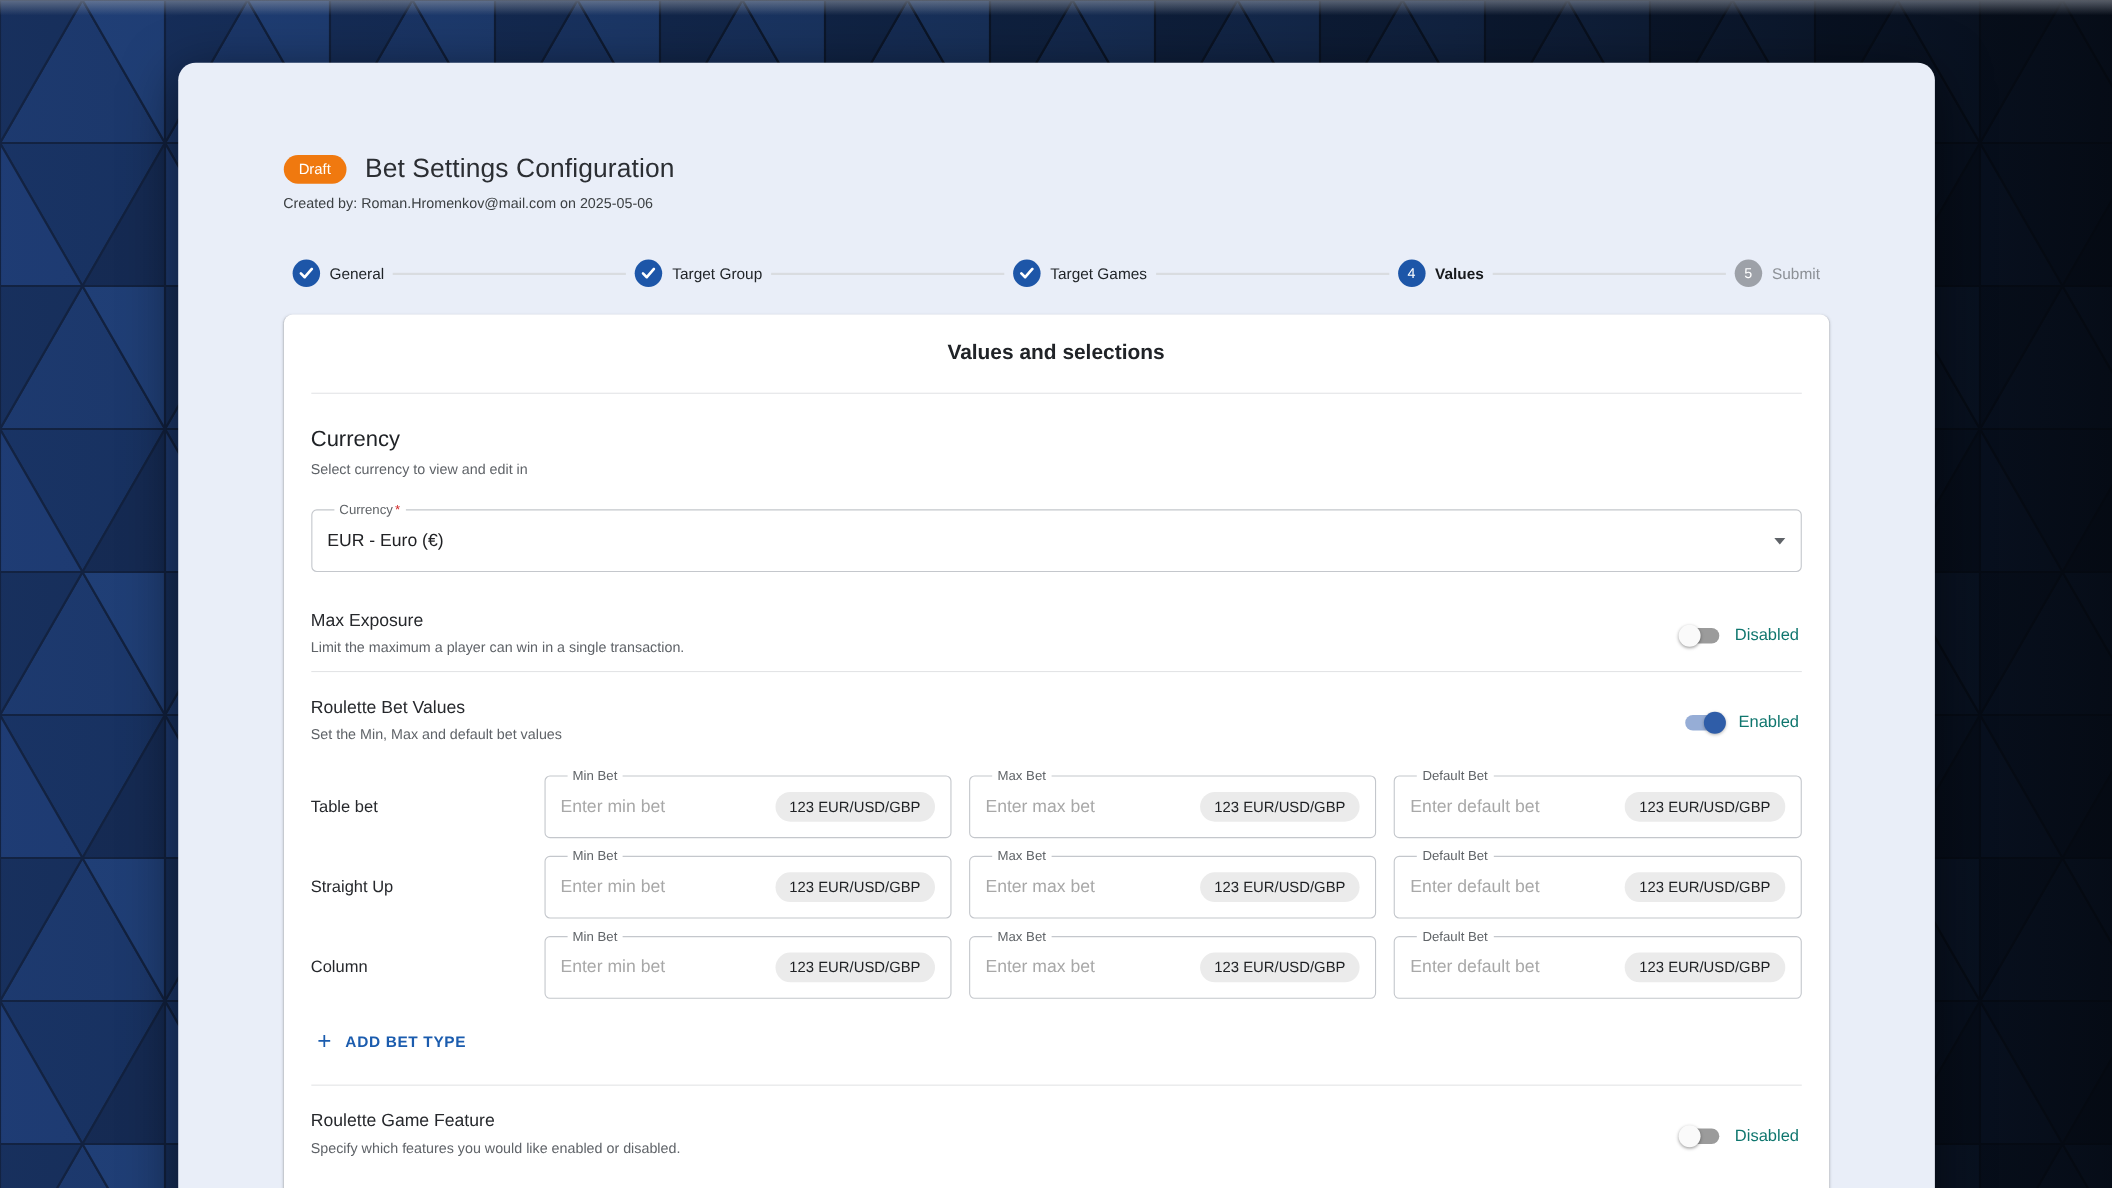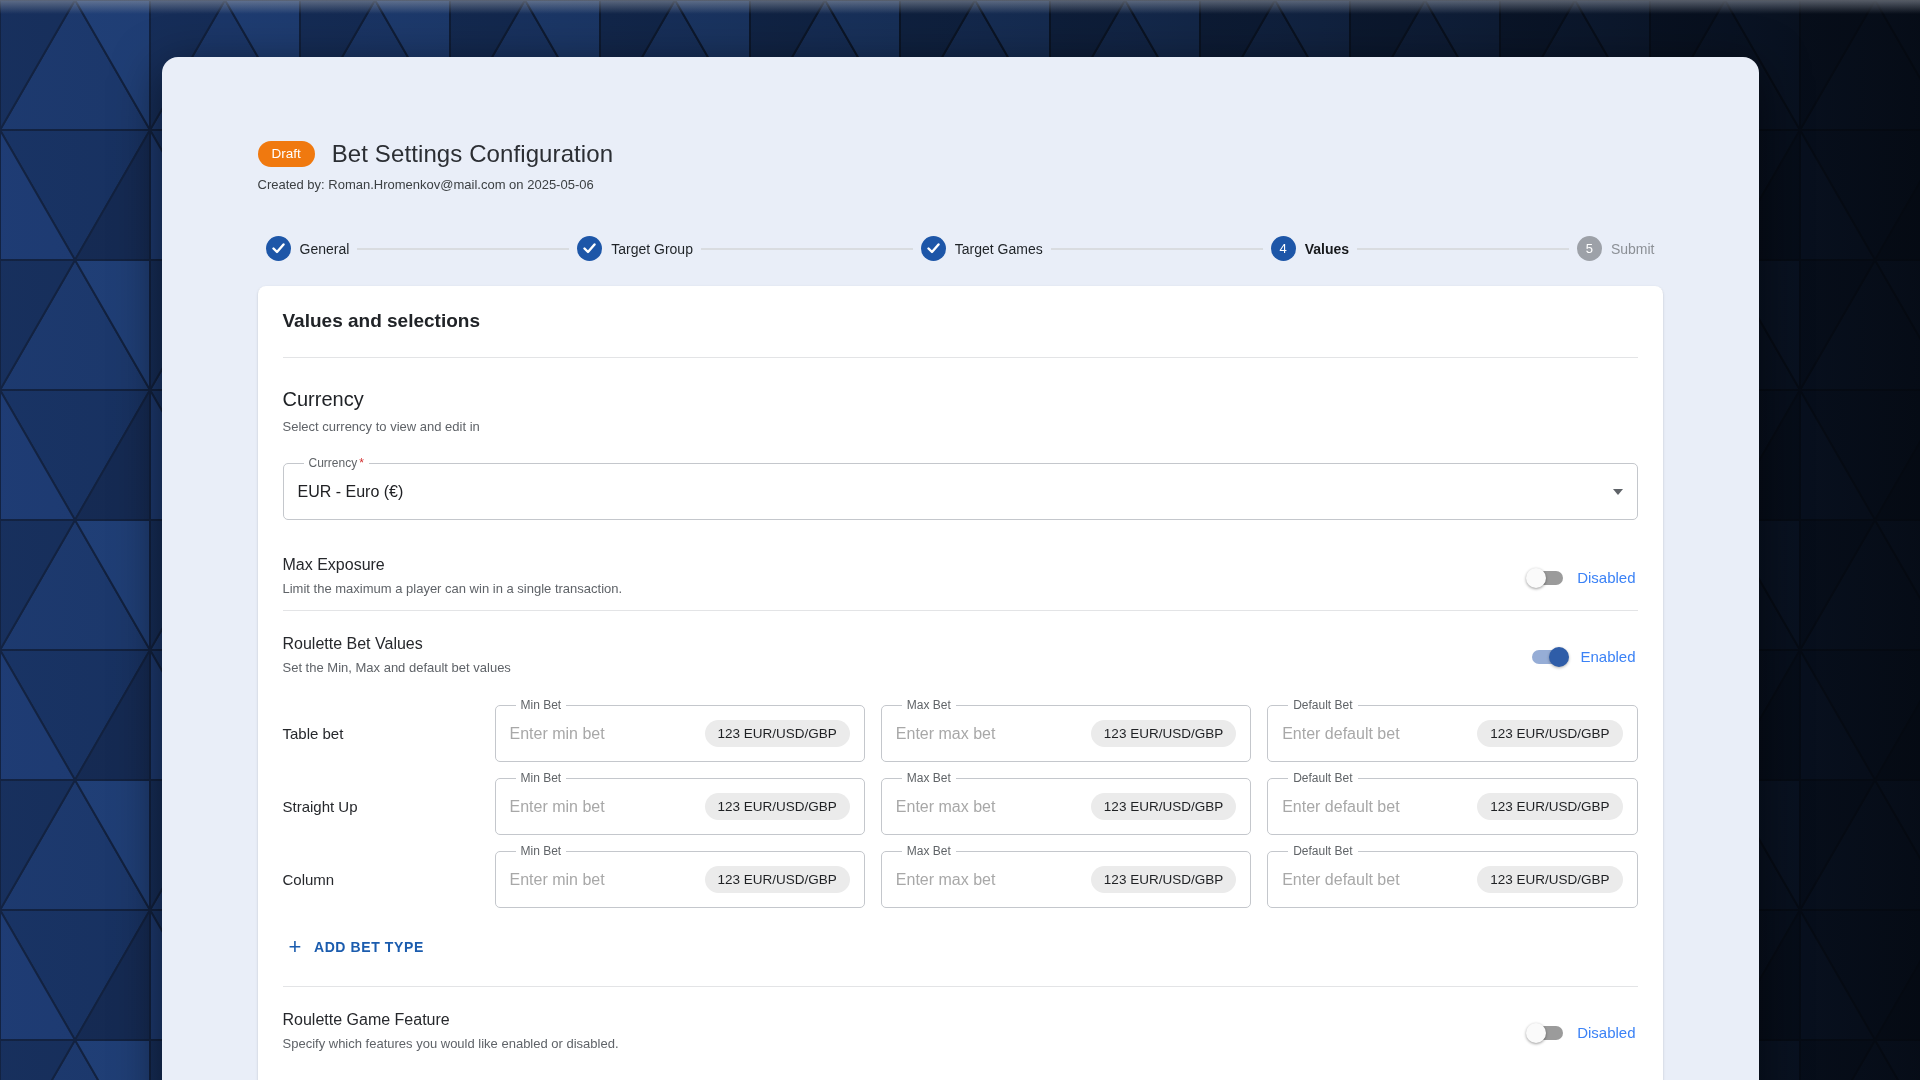--- a/index.html
+++ b/index.html
@@ -48,21 +48,21 @@
   .step.pending .step-label { font-weight: 400; color: #8c9096; text-align: right; }
   .connector { flex: 1 1 auto; height: 2px; background: #d9dce0; min-width: 30px; }
   
   .card {
     margin-top: 25px;
     background: #ffffff;
     border-radius: 8px;
     box-shadow: 0 2px 1px -1px rgba(0,0,0,0.2), 0 1px 1px 0 rgba(0,0,0,0.14), 0 1px 3px 0 rgba(0,0,0,0.12);
     padding: 24px 25px 90px 25px;
   }
-  .card-title { font-size: 19px; font-weight: 600; color: #202327; }
+  .card-title { font-size: 19px; font-weight: 600; color: #202327; text-align: center; }
   .divider { height: 1px; background: #e3e4e6; border: 0; }
   .div-1 { margin-top: 25px; }
   .section-heading { margin-top: 30px; font-size: 20px; font-weight: 500; color: #202327; }
   .section-sub { margin-top: 8px; font-size: 13px; color: #5f6368; }
   
   .outlined {
     position: relative;
     border: 1px solid #c4c7cc;
     border-radius: 5px;
     height: 57px;
@@ -99,21 +99,21 @@
     position: absolute; left: -3px; top: -3px;
     width: 20px; height: 20px; border-radius: 50%;
     background: #fafafa; box-shadow: 0 1px 3px rgba(0,0,0,0.4);
   }
   .switch.on { background: #96add6; }
   .switch.on .thumb {
     position: absolute; left: 17px; top: -3px;
     width: 20px; height: 20px; border-radius: 50%;
     background: #2f5da8; box-shadow: 0 1px 3px rgba(0,0,0,0.3);
   }
-  .toggle-label { font-size: 15px; color: #3b82f6; }
+  .toggle-label { font-size: 15px; color: #0f766e; }
   .div-2 { margin-top: 14px; }
   .div-3 { margin-top: 22px; }
   
   .bet-grid {
     margin-top: 30px;
     display: grid;
     grid-template-columns: 196px 1fr 1fr 1fr;
     column-gap: 16px;
     row-gap: 16px;
     align-items: center;

